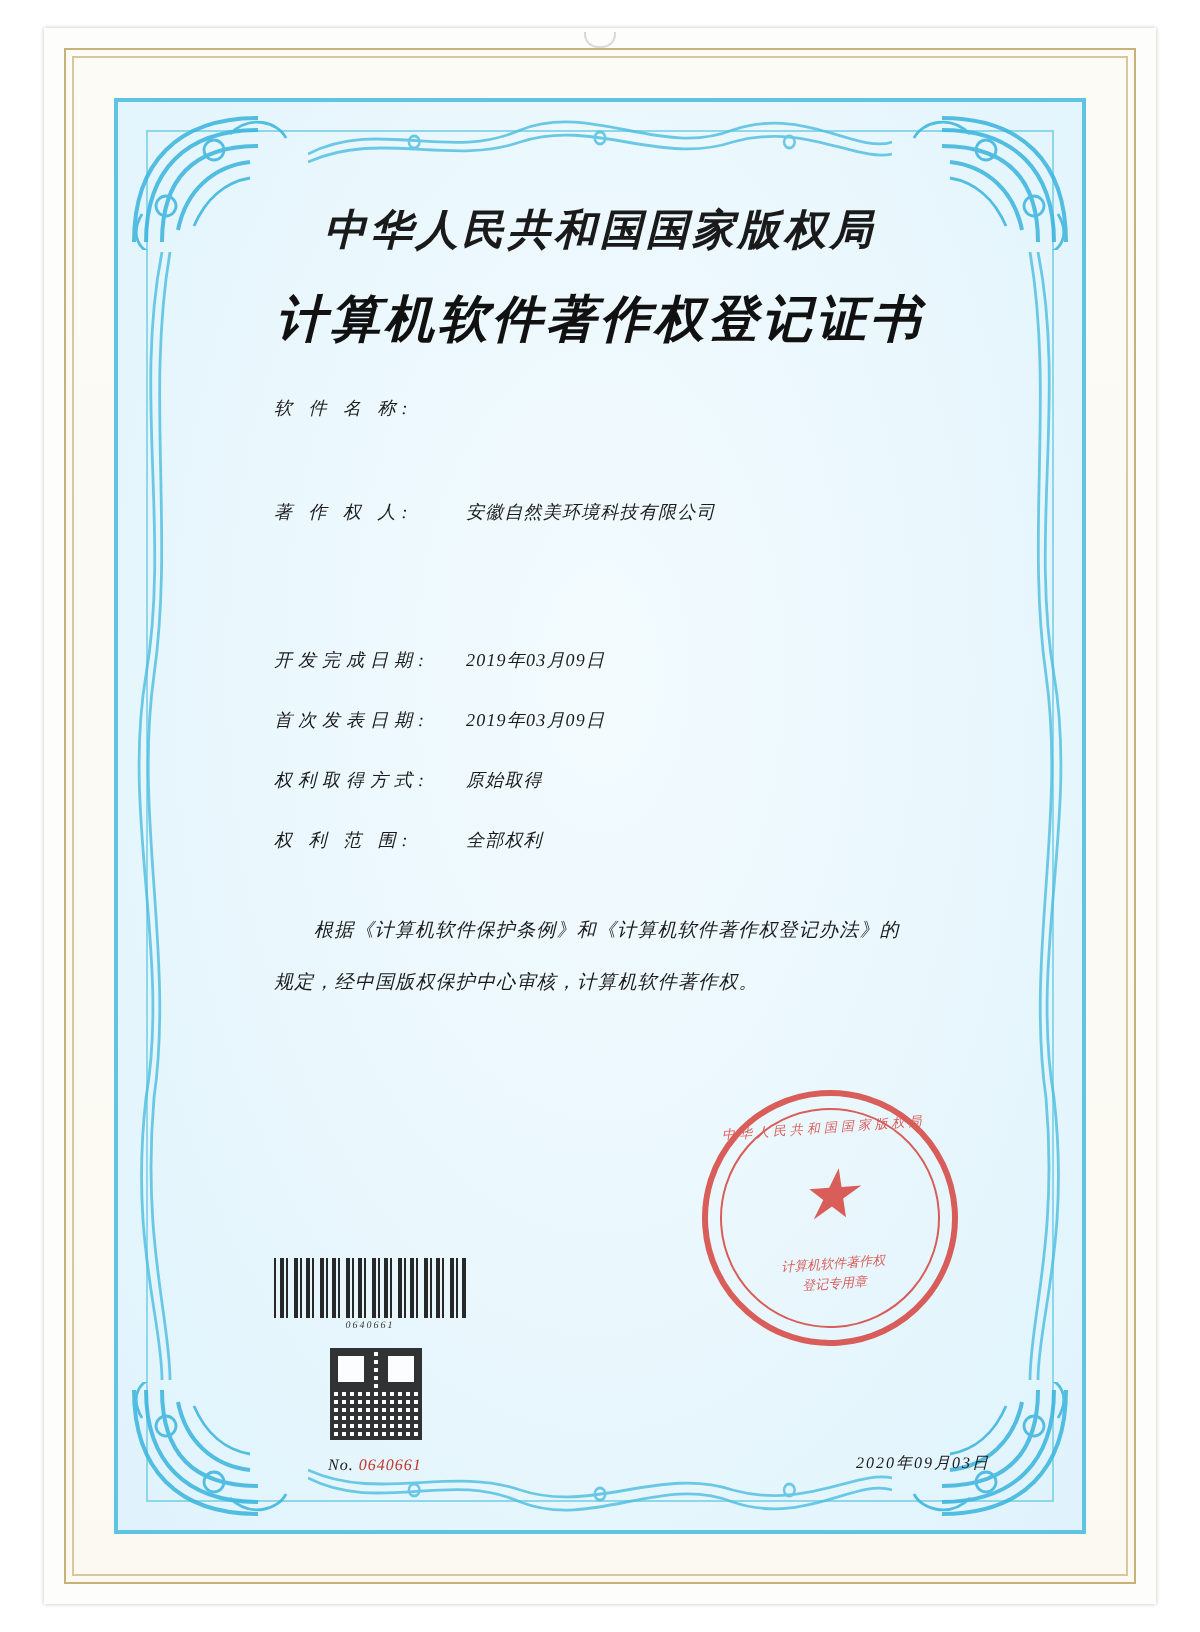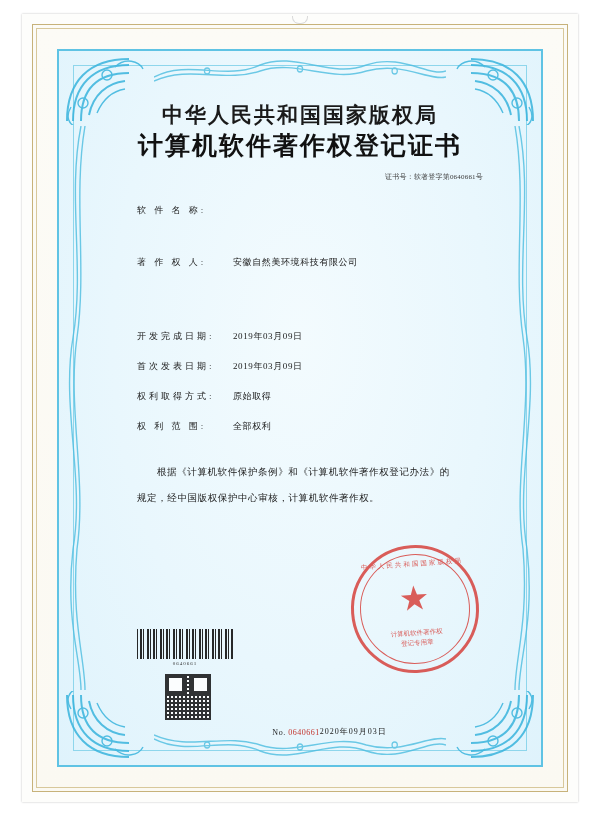--- a/index.html
+++ b/index.html
@@ -13,20 +13,21 @@
     font-family: "Liberation Serif", serif;
     overflow: hidden;
   }
 
   
   .page {
     position: relative;
     width: 600px;
     height: 816px;
     background: #ffffff;
+    font-style: italic;
   }
   .paper {
     position: absolute;
     left: 22px;
     top: 14px;
     width: 556px;
     height: 788px;
     background: #fdfdfb;
     box-shadow: 0 0 2px rgba(0,0,0,0.25);
   }
@@ -103,20 +104,21 @@
     color: #1a1a1a;
     font-weight: bold;
     font-family: "DejaVu Serif", serif;
   }
   .title2 {
     text-align: center;
     font-size: 25px;
     letter-spacing: 2px;
     color: #111;
     font-weight: bold;
+    margin-top: 14px;
     font-family: "DejaVu Serif", serif;
   }
   .cert-no {
     margin-top: 10px;
     text-align: right;
     padding-right: 18px;
     font-size: 7px;
     color: #3a3a3a;
     letter-spacing: 0.2px;
   }
@@ -245,21 +247,21 @@
     font-size:6.5px;
     line-height:10px;
   }
 
   .footer {
     position: absolute;
     left: 64px;
     right: 46px;
     bottom: 28px;
     display: flex;
-    justify-content: center;
+    justify-content: space-between;
     align-items: flex-end;
     font-size: 8px;
     color: #1b1b1b;
     padding-left: 41px;
   }
   .footer .no {
     color: #c3342c;
     letter-spacing: 0.5px;
   }
   .footer .no .label-cn { color:#1b1b1b; }
@@ -383,21 +385,20 @@
             <g fill="none" stroke="#4cbde0" stroke-width="1.4">
               <path d="M6 0 C20 70 2 140 14 210 C26 280 2 350 14 420 C22 490 6 530 6 560"></path>
               <path d="M2 0 C14 70 0 140 10 210 C20 280 0 350 10 420 C16 490 2 530 2 560"></path>
             </g>
           </svg>
         </div>
 
         <div class="content">
           <div class="title1">中华人民共和国国家版权局</div>
           <div class="title2">计算机软件著作权登记证书</div>
-          <div class="cert-no">证书号：软著登字第0640661号</div>
 
           <div class="fields">
             <div class="field">
               <div class="label">软 件 名 称:</div>
             </div>
 
             <div class="spacer-gap"></div>
 
             <div class="field">
               <div class="label">著 作 权 人:</div>

